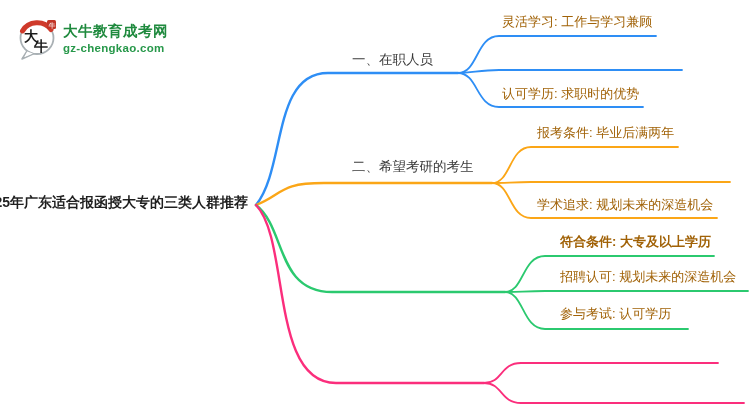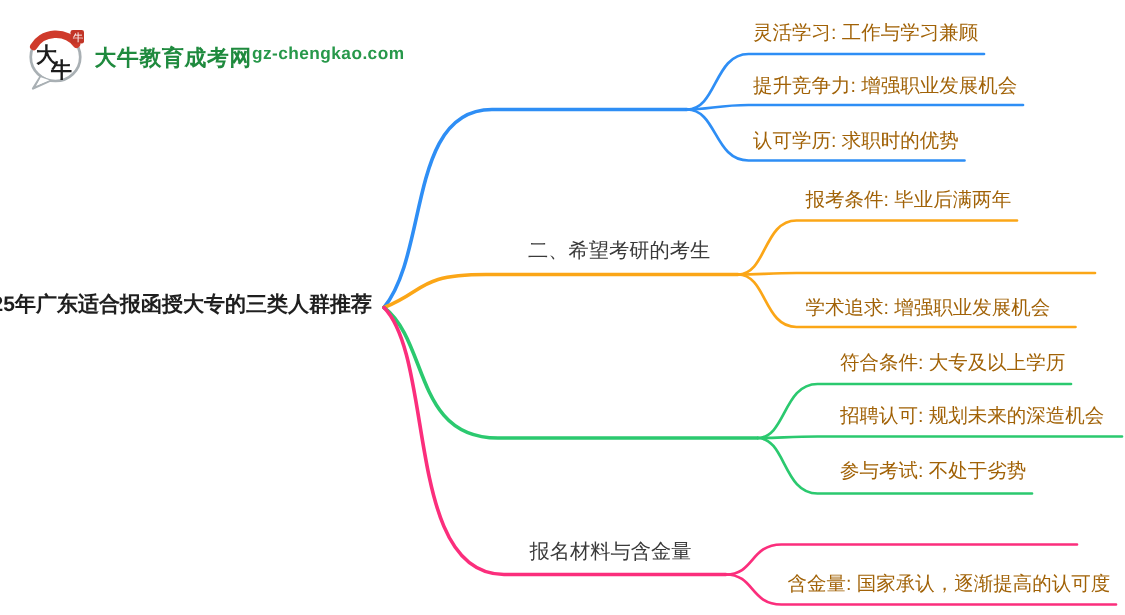--- a/index.html
+++ b/index.html
@@ -12,21 +12,21 @@
   svg.lines{position:absolute;left:0;top:0;display:block;}
   .lbl{position:absolute;white-space:nowrap;color:#3b3b3b;line-height:1.25;}
   .root-lbl{
     right:502px;top:194px;
     font-size:14px;font-weight:700;color:#1f1f1f;letter-spacing:0px;
   }
   .b-lbl{font-size:13.5px;color:#3a3a3a;}
   .c-lbl{font-size:13px;color:#a16207;}
   
   .logo{position:absolute;left:18px;top:16px;display:flex;align-items:center;gap:7px;}
-  .logo-text{display:flex;flex-direction:row;justify-content:center;}
+  .logo-text{display:flex;flex-direction:column;justify-content:center;}
   .logo-title{
     color:var(--brand_green,#1f8a3e);font-size:14.5px;font-weight:700;letter-spacing:0.5px;
   }
   .logo-url{
     color:var(--url_green,#27984a);font-size:11.5px;font-weight:700;margin-top:1px;letter-spacing:0.3px;
   }
 </style>
 </head>
 <body>
 
@@ -49,34 +49,32 @@
     <path d="M505,292 C519,292 527,291 545,291 L748,291" fill="none" stroke-width="1.8" stroke-linecap="round" stroke="#2bc96f"></path>
     <path d="M505,292 C524,292 522,329 545,329 L688,329" fill="none" stroke-width="1.8" stroke-linecap="round" stroke="#2bc96f"></path>
 
     <path d="M256,205 C290,240 270,383 336,383 L484,383" fill="none" stroke-width="2.4" stroke-linecap="round" stroke="#fb2e7c"></path>
     <path d="M484,383 C503,383 500,363 521,363 L718,363" fill="none" stroke-width="1.8" stroke-linecap="round" stroke="#fb2e7c"></path>
     <path d="M484,383 C503,383 500,403 521,403 L744,403" fill="none" stroke-width="1.8" stroke-linecap="round" stroke="#fb2e7c"></path>
   </svg>
 
   <div class="lbl root-lbl">2025年广东适合报函授大专的三类人群推荐</div>
 
+  <div class="lbl b-lbl" style="left:352px;top:52px;">一、在职人员</div>
   <div class="lbl c-lbl" style="left:502px;top:14px;">灵活学习: 工作与学习兼顾</div>
-  <div class="lbl c-lbl" style="left:502px;top:49px;">提升竞争力: 增强职业发展机会</div>
   <div class="lbl c-lbl" style="left:502px;top:86px;">认可学历: 求职时的优势</div>
 
   <div class="lbl b-lbl" style="left:352px;top:159px;text-align:center;">二、希望考研的考生</div>
   <div class="lbl c-lbl" style="left:537px;top:125px;">报考条件: 毕业后满两年</div>
-  <div class="lbl c-lbl" style="left:537px;top:197px;">学术追求: 增强职业发展机会</div>
+  <div class="lbl c-lbl" style="left:537px;top:197px;">学术追求: 规划未来的深造机会</div>
 
-  <div class="lbl c-lbl" style="left:560px;top:234px;">符合条件: 大专及以上学历</div>
+  <div class="lbl c-lbl" style="left:560px;top:234px;font-weight:bold;">符合条件: 大专及以上学历</div>
   <div class="lbl c-lbl" style="left:560px;top:269px;">招聘认可: 规划未来的深造机会</div>
-  <div class="lbl c-lbl" style="left:560px;top:306px;">参与考试: 不处于劣势</div>
+  <div class="lbl c-lbl" style="left:560px;top:306px;">参与考试: 认可学历</div>
 
-  <div class="lbl b-lbl" style="left:353px;top:360px;">报名材料与含金量</div>
-  <div class="lbl c-lbl" style="left:525px;top:381px;">含金量: 国家承认，逐渐提高的认可度</div>
 
   <div class="logo">
     <svg width="38" height="44" viewBox="0 0 38 44">
 
       <ellipse cx="19" cy="22" rx="16.5" ry="16" fill="#ffffff" stroke="#a9b0b4" stroke-width="1.8"></ellipse>
       <path d="M9,35 L4,43 L15,38 Z" fill="#ffffff" stroke="#a9b0b4" stroke-width="1.5" stroke-linejoin="round"></path>
       <path d="M9.2,35.5 L15,37.5 L6.5,41 Z" fill="#ffffff" stroke="none"></path>
 
       <path d="M4.5,15 A16.5,15 0 0 1 33,13.5" fill="none" stroke="#cf3a2b" stroke-width="5" stroke-linecap="round"></path>
 

